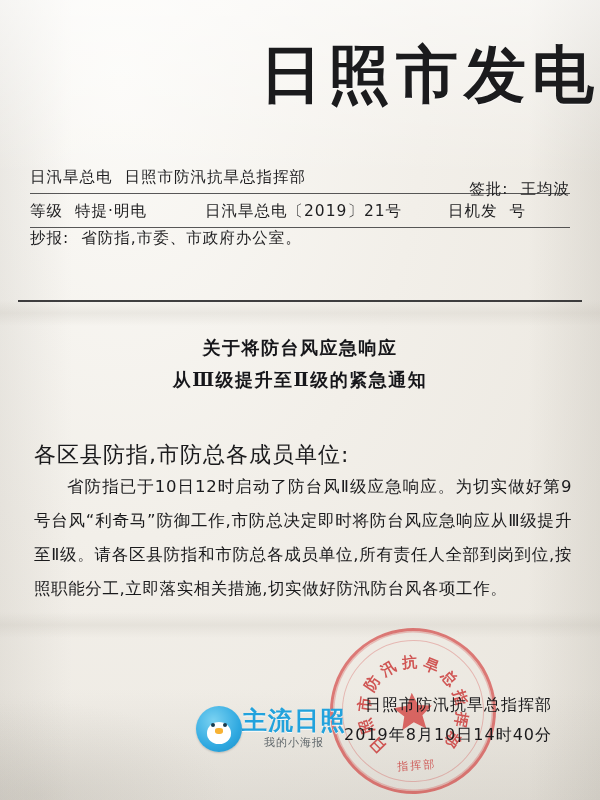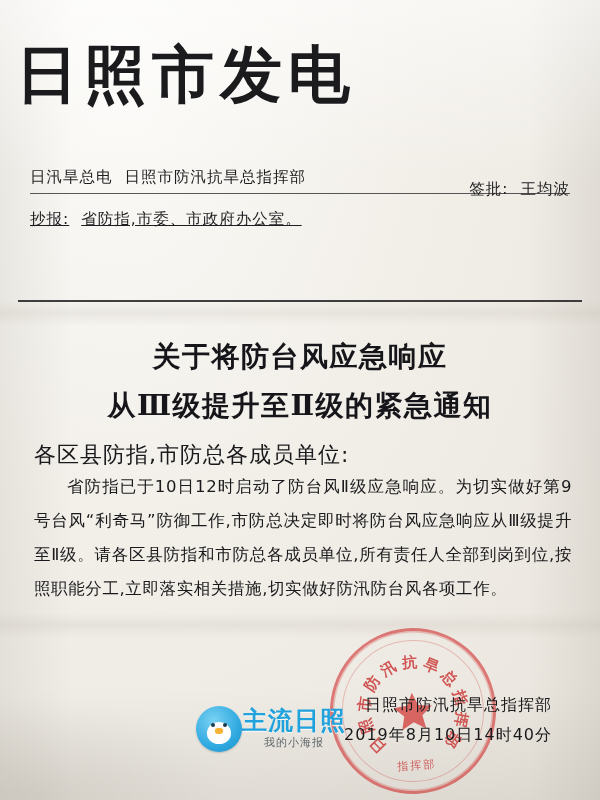--- a/index.html
+++ b/index.html
@@ -37,21 +37,21 @@
     height: 26px;
     background: linear-gradient(180deg, rgba(255,255,255,0.0), rgba(190,185,175,0.22), rgba(255,255,255,0.0));
     pointer-events: none;
   }
 
   
   .masthead {
     position: absolute;
     top: 42px;
     left: 16px; right: 0;
-    text-align: left;
+    text-align: right;
   }
   .masthead-title {
     font-family: "DejaVu Serif", "Liberation Serif", serif;
     font-size: 62px;
     line-height: 1.05;
     font-weight: 700;
     letter-spacing: 6px;
     color: #1b1b1d;
     text-shadow: 0 1px 0 rgba(255,255,255,0.6);
   }
@@ -86,23 +86,22 @@
   }
   .push-right { margin-left: auto; }
   .meta-row.center-mix { justify-content: flex-start; }
   .mid { margin-left: 58px; }
   .mid2 { margin-left: 46px; }
 
   .cc-row {
     position: relative;
     height: 36px;
     display: flex;
-    align-items: flex-end;
-    letter-spacing: 1px;
-    text-decoration: underline;
+    align-items: flex-start;
+    letter-spacing: 1px;
   }
 
   
   .header-sep {
     position: absolute;
     left: 18px;
     right: 18px;
     top: 300px;
     height: 2px;
     background: #1f1f21;
@@ -111,21 +110,21 @@
 
   
   .doc-title {
     position: absolute;
     left: 50px;
     right: 50px;
     top: 332px;
     text-align: center;
     font-family: "DejaVu Serif", "Liberation Serif", serif;
     font-weight: 700;
-    font-size: 28px;
+    font-size: 18px;
     line-height: 1.75;
     color: #16161a;
     letter-spacing: 1.5px;
   }
 
   
   .addressee {
     position: absolute;
     left: 34px;
     top: 440px;
@@ -301,20 +300,30 @@
       <span class="spacer-sm"></span>
       <span class="val">日照市防汛抗旱总指挥部</span>
       <span class="push-right" style="display:flex;align-items:center;margin-top:25px;">
         <span class="lbl">签批:</span>
         <span class="spacer-sm"></span>
         <span class="val">王均波</span>
       </span>
       <span class="rule"></span>
     </div>
 
+    <div class="meta-row center-mix">
+      <span class="lbl">等级</span>
+      <span class="spacer-sm"></span>
+      <span class="val">特提·明电</span>
+      <span class="val mid">日汛旱总电〔2019〕21号</span>
+      <span class="lbl mid2">日机发</span>
+      <span class="spacer-sm"></span>
+      <span class="val">号</span>
+      <span class="rule"></span>
+    </div>
 
     <div class="cc-row">
       <span class="lbl">抄报:</span>
       <span class="spacer-sm"></span>
       <span class="val">省防指,市委、市政府办公室。</span>
     </div>
   </div>
 
   <div class="header-sep"></div>
 

